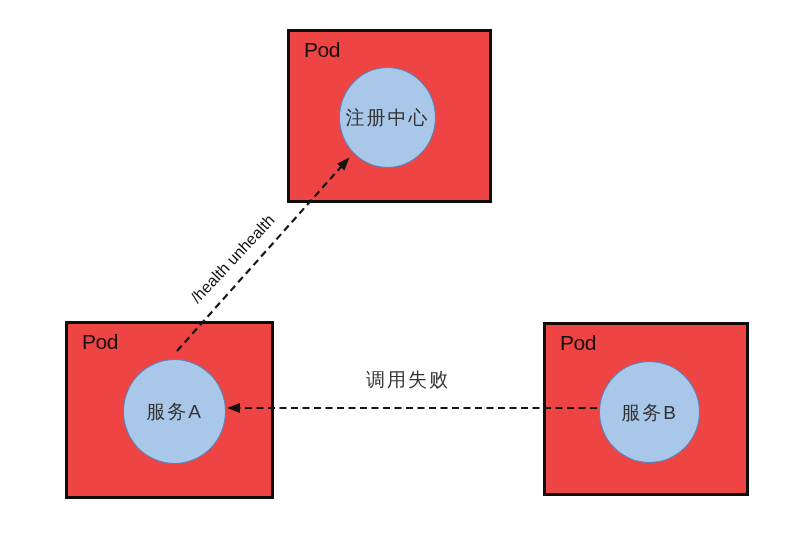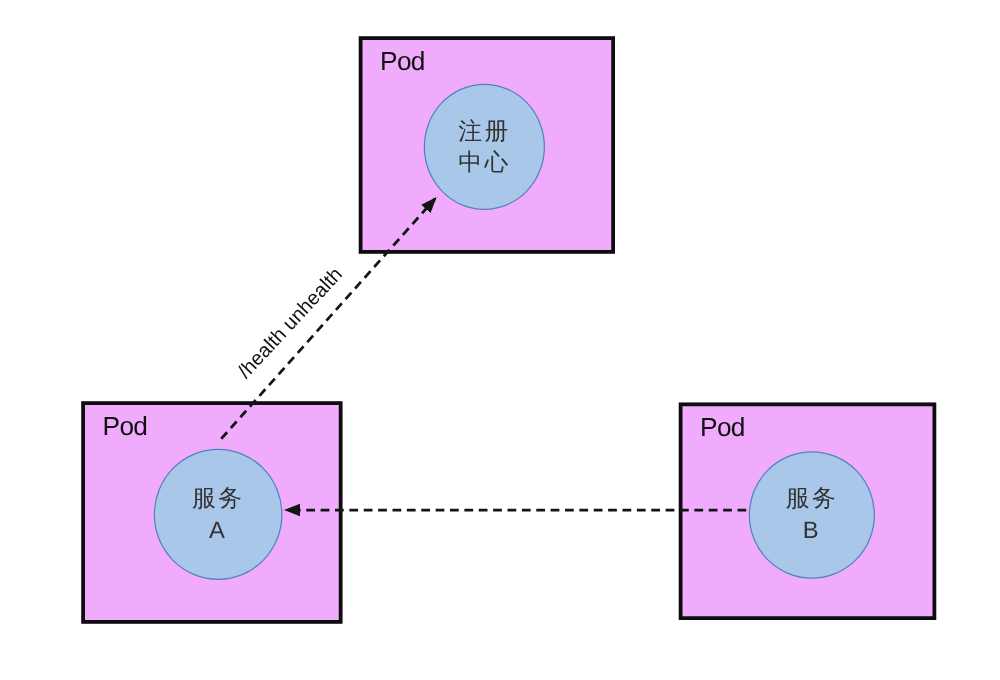--- a/index.html
+++ b/index.html
@@ -7,41 +7,41 @@
   .stage {
     position: relative;
     width: 800px;
     height: 544px;
     background: #ffffff;
     overflow: hidden;
   }
   .pod {
     position: absolute;
     border: 3px solid #0d0d0d;
-    background: #f0abfc;
+    background: #ef4444;
     box-sizing: border-box;
   }
   .pod-registry { left: 287px; top: 29px;  width: 205px; height: 174px; }
   .pod-a        { left: 65px;  top: 321px; width: 209px; height: 178px; }
   .pod-b        { left: 543px; top: 322px; width: 206px; height: 174px; }
   .pod-label {
     position: absolute;
     left: 14px; top: 6px;
     font-size: 21px;
     color: #111111;
     letter-spacing: -0.5px;
   }
   .node {
     position: absolute;
     border-radius: 50%;
     background: #a9c7e8;
     border: 1.5px solid #5183bf;
     box-sizing: border-box;
     display: flex;
-    flex-direction: column;
+    flex-direction: row;
     align-items: center;
     justify-content: center;
     text-align: center;
   }
   .node .l1, .node .l2 {
     font-size: 19px;
     line-height: 25px;
     color: #333333;
     letter-spacing: 2px;
     white-space: nowrap;
@@ -123,14 +123,15 @@
     <defs>
       <marker id="arrowhead" markerUnits="userSpaceOnUse" markerWidth="13" markerHeight="11" refX="11" refY="5.5" orient="auto">
         <path d="M0,0.5 L13,5.5 L0,10.5 Z" fill="#141414"></path>
       </marker>
     </defs>
     <path d="M 177 351 L 348 159" stroke="#141414" stroke-width="2.2" fill="none" stroke-dasharray="7 4.5" marker-end="url(#arrowhead)"></path>
     <path d="M 597 408 L 229 408" stroke="#141414" stroke-width="2.2" fill="none" stroke-dasharray="7 4.5" marker-end="url(#arrowhead)"></path>
   </svg>
 
   <div class="edge-label edge-label-health">/health unhealth</div>
+  <div class="edge-label edge-label-call">调用失败</div>
 
 </div>
 
 </body></html>

